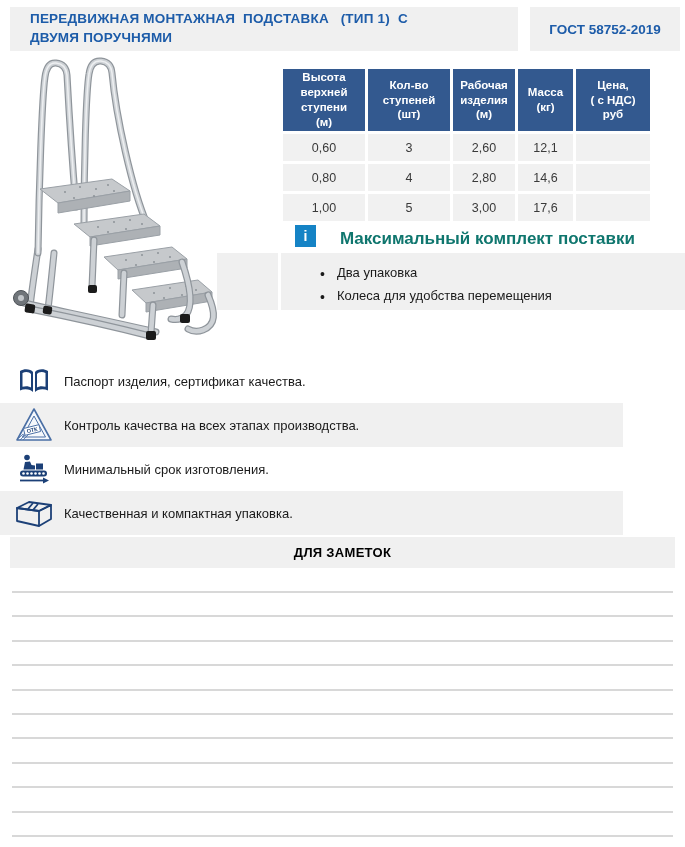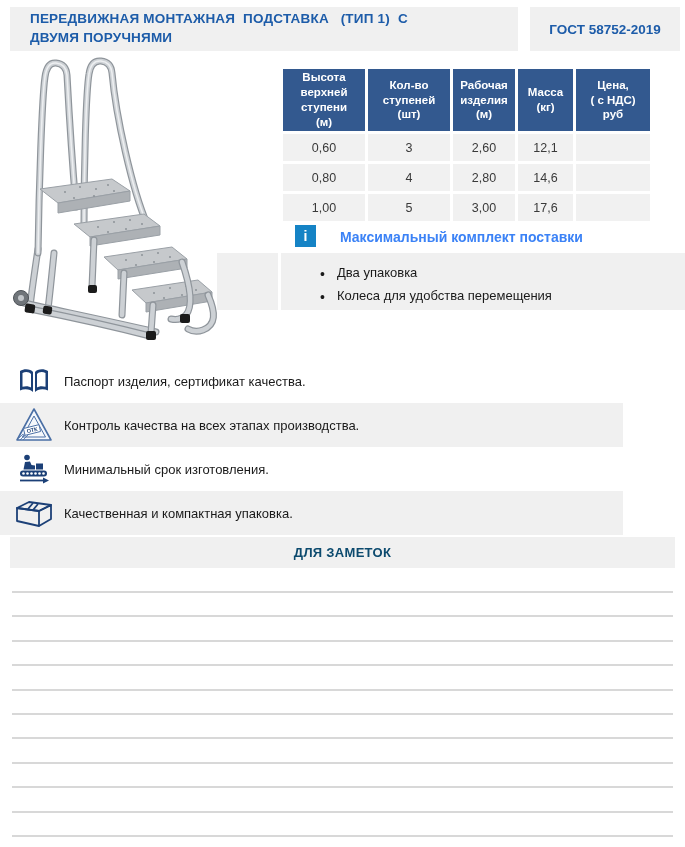--- a/index.html
+++ b/index.html
@@ -52,21 +52,21 @@
   }
 
   
   .kit-icon {
     position:absolute; left:295px; top:225px; width:21px; height:22px;
     background:#1583C5; color:#ffffff; font-weight:bold; font-size:14px;
     display:flex; align-items:center; justify-content:center;
   }
   .kit-title {
     position:absolute; left:340px; top:229px;
-    color:#3b82f6; font-size:14px; font-weight:bold;
+    color:#0f766e; font-size:17px; font-weight:bold;
   }
   .gray-filler { position:absolute; left:217px; top:253px; width:61px; height:57px; background:#F0F0F0; }
   .kit-box {
     position:absolute; left:281px; top:253px; width:404px; height:57px;
     background:#F0F0F0; padding-top:9px;
   }
   .kit-box ul { list-style:none; padding-left:39px; }
   .kit-box li {
     font-size:13px; color:#1a1a1a; line-height:1.75;
     position:relative; padding-left:17px;
@@ -78,21 +78,21 @@
   .feature-row { height:44px; display:flex; align-items:center; }
   .feature-row.alt { background:#F0F0F0; }
   .feature-icon { width:40px; margin-left:14px; margin-right:10px; display:flex; justify-content:center; align-items:center; }
   .feature-text { font-size:13px; color:#1a1a1a; }
 
   
   .notes-bar {
     position:absolute; left:10px; top:537px; width:665px; height:31px;
     background:#F0F0F0; display:flex; align-items:center; justify-content:center;
   }
-  .notes-title { color:#0c4a6e; font-size:13px; font-weight:bold; letter-spacing:.3px; }
+  .notes-title { color:#000000; font-size:13px; font-weight:bold; letter-spacing:.3px; }
   .note-lines { position:absolute; left:12px; top:591px; width:661px; }
   .note-line { height:2px; background:#D8D8D8; margin-bottom:22.4px; }
 </style>
 </head>
 <body>
 
 <div class="page">
 
   <div class="title-box">
     <div class="title-text">ПЕРЕДВИЖНАЯ МОНТАЖНАЯ  ПОДСТАВКА   (ТИП 1)  С

